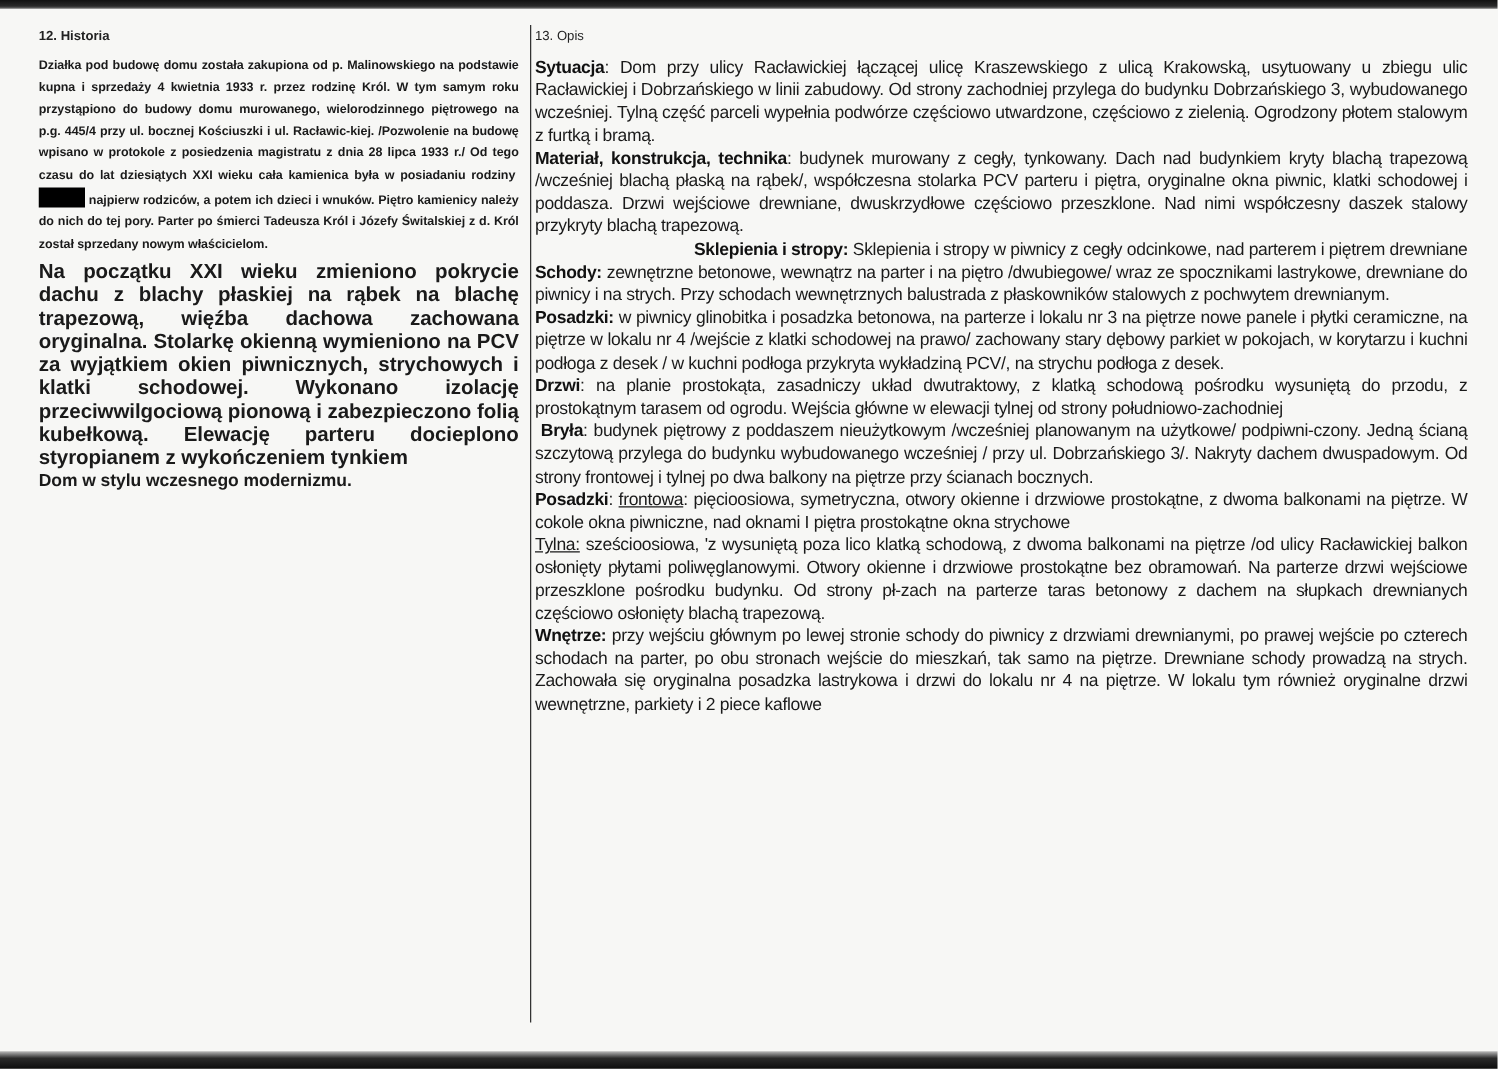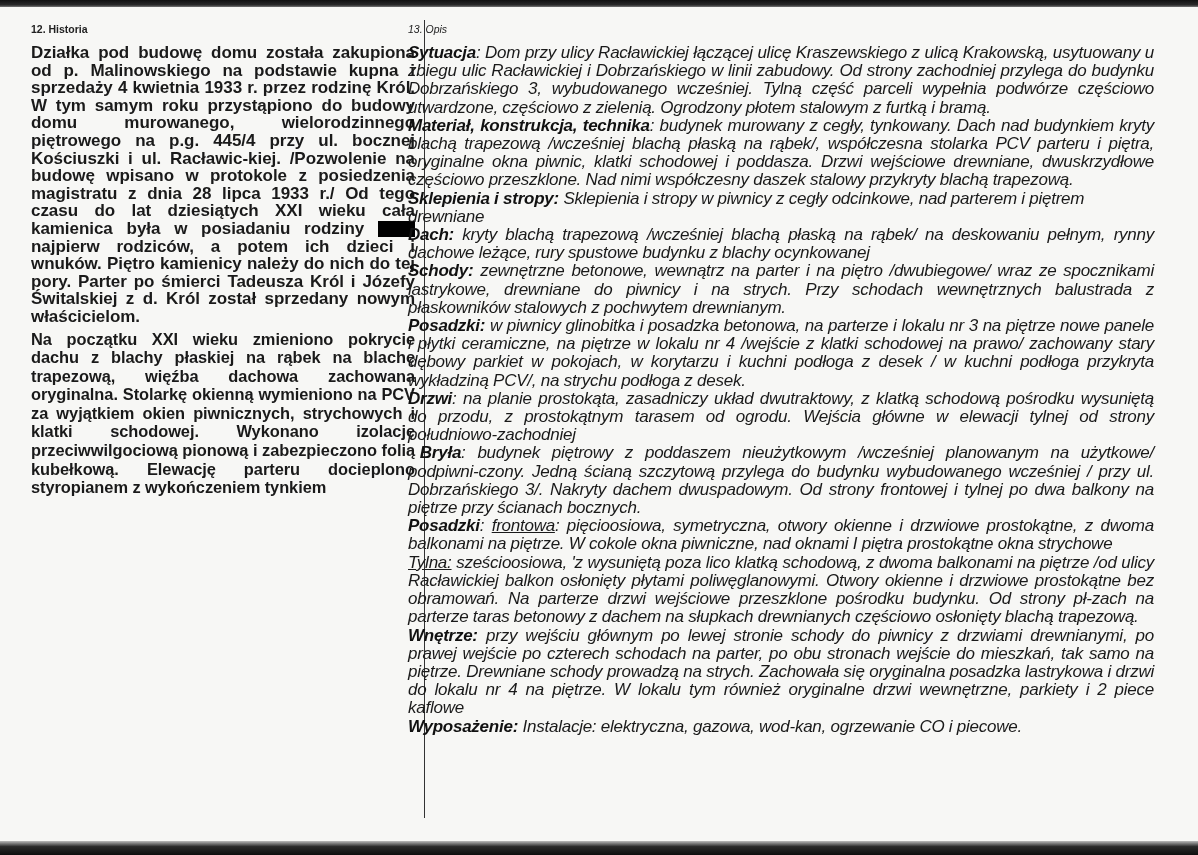--- a/index.html
+++ b/index.html
@@ -7,67 +7,66 @@
     width:1198px; height:855px; overflow:hidden; position:relative;
     background:#f7f7f5;
     font-family:"Liberation Sans", sans-serif;
     color:#1a1a1a;
   }
   .scan-top { position:absolute; left:0; top:0; width:1198px; height:7px; background:linear-gradient(#111,#2a2a2a 70%,#777); }
   .scan-bottom { position:absolute; left:0; bottom:0; width:1198px; height:14px; background:linear-gradient(#bbb,#2a2a2a 40%,#0e0e0e); }
   .divider { position:absolute; left:424px; top:20px; width:1px; height:798px; background:#333; }
 
   .col-left { position:absolute; left:31px; top:22px; width:384px;font-weight:bold; }
-  .col-right { position:absolute; left:408px; top:22px; width:746px;font-style:italic; }
+  .col-right { position:absolute; left:428px; top:22px; width:746px; }
 
   .section-label { font-size:10.5px; line-height:14px; margin:0 0 8px 0; color:#222; }
   .col-left .section-label { margin-left:-0px; }
 
   .hist p {
-    margin:0; font-size:17px; line-height:17.6px; text-align:justify;
+    margin:0; font-size:10px; line-height:17.6px; text-align:justify;
     letter-spacing:-0.05px;
   }
   .hist p.smaller { font-size:14px; line-height:16.5px; }
   .redact { display:inline-block; width:37px; height:16px; background:#000; vertical-align:-3px; }
 
   .opis p {
-    margin:0; font-size:17px; line-height:18.2px; text-align:justify;
+    margin:0; font-size:14px; line-height:18.2px; text-align:justify;
     font-family:"Liberation Sans", sans-serif;
     transform-origin:left top;
     letter-spacing:-0.25px;
   }
-  .opis p.noj { text-align:left; }
+  .opis p.noj { text-align:right; }
   .opis b { font-weight:bold; color:#111; }
   .opis u { text-decoration:underline; }
 </style>
 </head>
 <body>
 
 <div class="scan-top"></div>
 <div class="divider"></div>
 
 <div class="col-left">
   <div class="section-label">12. Historia</div>
   <div class="hist">
     <p><span>Działka  pod budowę domu została zakupiona od p. Malinowskiego na podstawie kupna i sprzedaży 4 kwietnia 1933 r. przez rodzinę Król. W tym samym roku przystąpiono do budowy domu murowanego, wielorodzinnego piętrowego na p.g. 445/4 przy ul. bocznej Kościuszki i ul. Racławic-kiej. /Pozwolenie na budowę wpisano w protokole z posiedzenia magistratu z dnia 28 lipca 1933 r./  Od tego czasu do lat dziesiątych XXI wieku cała kamienica była w posiadaniu rodziny</span>&nbsp;<span class="redact"></span><span> najpierw rodziców, a potem ich dzieci i wnuków.  Piętro kamienicy należy do nich do tej pory. Parter po śmierci Tadeusza Król i Józefy Świtalskiej z d. Król został sprzedany nowym właścicielom.</span></p>
     <p style="margin-top:4px;font-size:16.4px;line-height:18.6px;">Na początku XXI wieku zmieniono pokrycie dachu z blachy płaskiej na rąbek na blachę trapezową, więźba dachowa zachowana oryginalna. Stolarkę okienną wymieniono na PCV za wyjątkiem okien piwnicznych, strychowych i klatki schodowej. Wykonano izolację przeciwwilgociową pionową i zabezpieczono folią kubełkową. Elewację parteru docieplono styropianem z wykończeniem tynkiem</p>
+    <p class="smaller" style="text-align:left">Dom w stylu wczesnego modernizmu.</p>
   </div>
 </div>
 
 <div class="col-right">
   <div class="section-label">13. Opis</div>
   <div class="opis">
     <p><b>Sytuacja</b><span>: </span><span>Dom przy ulicy Racławickiej łączącej ulicę Kraszewskiego z ulicą Krakowską, usytuowany u zbiegu ulic Racławickiej i Dobrzańskiego w linii zabudowy. Od strony zachodniej przylega do budynku Dobrzańskiego 3, wybudowanego wcześniej. Tylną część parceli wypełnia podwórze częściowo utwardzone, częściowo z zielenią. Ogrodzony płotem stalowym z furtką i bramą.</span></p>
     <p><b>Materiał, konstrukcja, technika</b><span>: </span><span>budynek murowany z cegły, tynkowany. Dach nad budynkiem kryty blachą trapezową /wcześniej blachą płaską na rąbek/, współczesna stolarka PCV parteru i piętra, oryginalne okna piwnic, klatki schodowej i poddasza. Drzwi wejściowe drewniane, dwuskrzydłowe częściowo przeszklone. Nad nimi współczesny daszek stalowy przykryty blachą trapezową.</span></p>
     <p class="noj"><b>Sklepienia i stropy:</b><span> </span><span>Sklepienia i stropy w piwnicy z cegły odcinkowe, nad parterem i piętrem drewniane</span></p>
-    <p><b>Dach:</b><span> </span><span>kryty blachą trapezową /wcześniej blachą płaską na rąbek/ na deskowaniu pełnym, rynny dachowe leżące, rury spustowe budynku z blachy ocynkowanej</span></p>
     <p><b>Schody:</b><span> </span><span>zewnętrzne betonowe, wewnątrz na parter i na piętro /dwubiegowe/ wraz ze spocznikami lastrykowe, drewniane do piwnicy i  na strych. Przy schodach wewnętrznych balustrada z płaskowników stalowych z pochwytem drewnianym.</span></p>
     <p><b>Posadzki:</b><span> </span><span>w piwnicy glinobitka i posadzka betonowa, na parterze i lokalu nr 3 na piętrze nowe panele  i płytki ceramiczne, na piętrze w lokalu nr 4 /wejście z klatki schodowej na prawo/ zachowany stary dębowy parkiet w pokojach, w korytarzu i kuchni podłoga z desek / w kuchni podłoga przykryta wykładziną PCV/, na strychu podłoga z desek.</span></p>
     <p><b>Drzwi</b><span>: </span><span>na planie  prostokąta, zasadniczy układ dwutraktowy, z klatką schodową pośrodku wysuniętą do przodu, z prostokątnym tarasem od ogrodu. Wejścia główne w elewacji tylnej od strony południowo-zachodniej</span></p>
     <p>&nbsp;<b>Bryła</b><span>: </span><span>budynek piętrowy z poddaszem nieużytkowym /wcześniej planowanym na użytkowe/ podpiwni-czony. Jedną ścianą szczytową przylega do budynku wybudowanego wcześniej / przy ul. Dobrzańskiego 3/. Nakryty  dachem dwuspadowym. Od strony  frontowej i tylnej po dwa balkony na piętrze przy ścianach bocznych.</span></p>
     <p><b>Posadzki</b><span>: </span><u>frontowa</u><span>: pięcioosiowa, symetryczna, otwory okienne i drzwiowe prostokątne, z dwoma balkonami na piętrze. W cokole okna piwniczne, nad oknami  I piętra prostokątne okna strychowe</span></p>
     <p><u>Tylna:</u><span> sześcioosiowa, 'z wysuniętą poza lico klatką schodową, z dwoma balkonami na piętrze /od ulicy Racławickiej balkon osłonięty płytami poliwęglanowymi. Otwory okienne i drzwiowe prostokątne bez obramowań. Na  parterze drzwi wejściowe przeszklone pośrodku budynku. Od strony pł-zach na parterze taras betonowy z dachem na słupkach drewnianych częściowo osłonięty blachą trapezową.</span></p>
     <p><b>Wnętrze:</b><span> </span><span>przy wejściu głównym po lewej stronie schody do piwnicy z drzwiami drewnianymi, po prawej wejście po czterech schodach na parter, po obu stronach wejście do mieszkań, tak samo na piętrze. Drewniane schody prowadzą na strych. Zachowała się oryginalna posadzka lastrykowa i drzwi do lokalu nr 4 na piętrze. W lokalu tym  również oryginalne drzwi wewnętrzne, parkiety i 2 piece kaflowe</span></p>
-    <p class="noj"><b>Wyposażenie:</b><span> </span><span>Instalacje: elektryczna, gazowa, wod-kan, ogrzewanie CO i piecowe.</span></p>
   </div>
 </div>
 
 <div class="scan-bottom"></div>
 
 </body></html>

